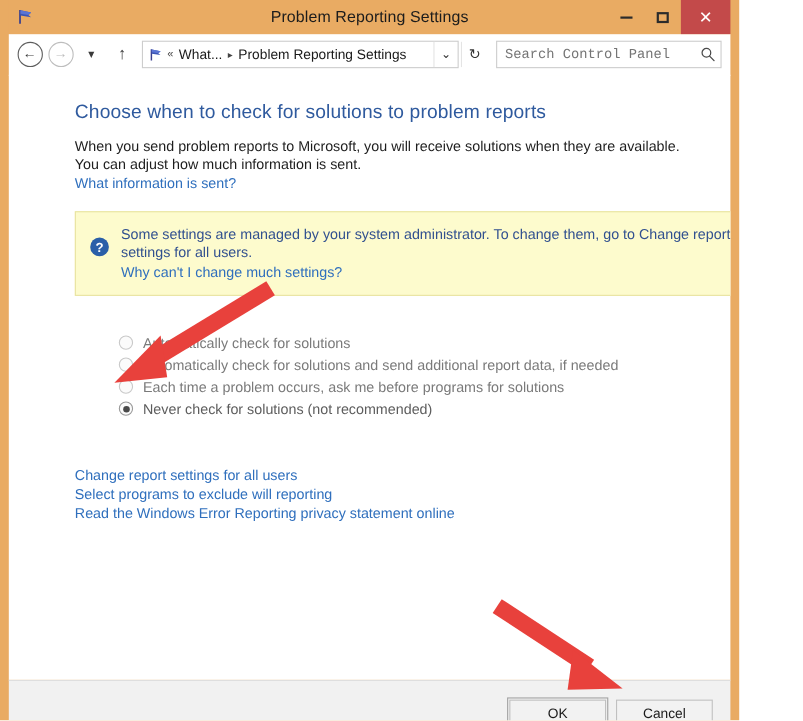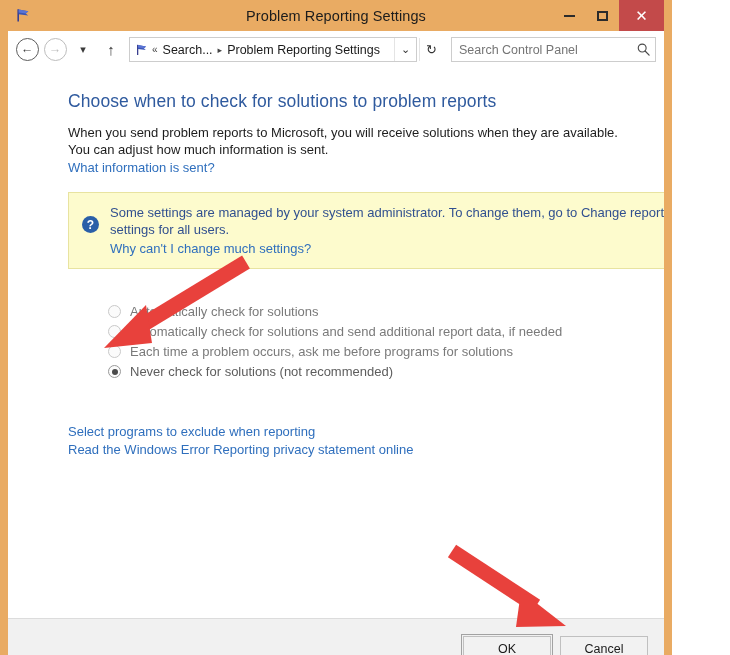--- a/index.html
+++ b/index.html
@@ -130,21 +130,21 @@
     border: 1px solid #cdcdcd;
     background: #fff;
     display: flex;
     align-items: center;
     margin-left: 6px;
     flex: 0 0 auto;
   }
   #search-input {
     flex: 1 1 auto;
     border: 0; outline: 0;
-    font-family: Liberation Sans, sans-serif;
+    font-family: Liberation Mono, monospace;
     font-size: 12.5px;
     color: #6f6f6f;
     padding-left: 7px;
     background: transparent;
   }
   #search-icon { width: 24px; display:flex; align-items:center; justify-content:center; }
 
   
   #content {
     position: relative;
@@ -326,21 +326,21 @@
     <div id="addressbar">
       <div id="addr-flag">
         <svg width="14" height="14" viewBox="0 0 17 17">
           <path d="M3.2 2.2 L3.2 14.6" stroke="#3a3f8f" stroke-width="1.6" fill="none"></path>
           <path d="M3.6 2.4 L13.4 4.3 L10.8 6.6 L13.2 8.6 L3.6 7.2 Z" fill="#3b55b5"></path>
           <path d="M3.6 2.4 L13.4 4.3 L10.8 6.6 L3.6 5.5 Z" fill="#5a74d4"></path>
         </svg>
       </div>
       <div id="addr-crumbs">
         <span class="crumb-sep">«</span>
-        <span>Search...</span>
+        <span>What...</span>
         <span class="crumb-chev">▸</span>
         <span>Problem Reporting Settings</span>
       </div>
       <div id="addr-dropdown">⌄</div>
     </div>
     <div id="addr-refresh">↻</div>
 
     <div id="searchbox">
       <input id="search-input" type="text" placeholder="Search Control Panel" style="">
       <div id="search-icon">
@@ -384,21 +384,22 @@
           <span class="radio-label">Each time a problem occurs, ask me before programs for solutions</span>
         </div>
         <div class="radio-row selected">
           <span class="radio-mark"></span>
           <span class="radio-label">Never check for solutions (not recommended)</span>
         </div>
       </div>
 
       
       <div id="link-list">
-        <a class="blue-link">Select programs to exclude when reporting</a>
+        <a class="blue-link">Change report settings for all users</a>
+        <a class="blue-link">Select programs to exclude will reporting</a>
         <a class="blue-link">Read the Windows Error Reporting privacy statement online</a>
       </div>
 
     </div>
   </div>
 
   <div id="footer">
     <div class="dlg-btn focused">OK</div>
     <div class="dlg-btn">Cancel</div>
   </div>

